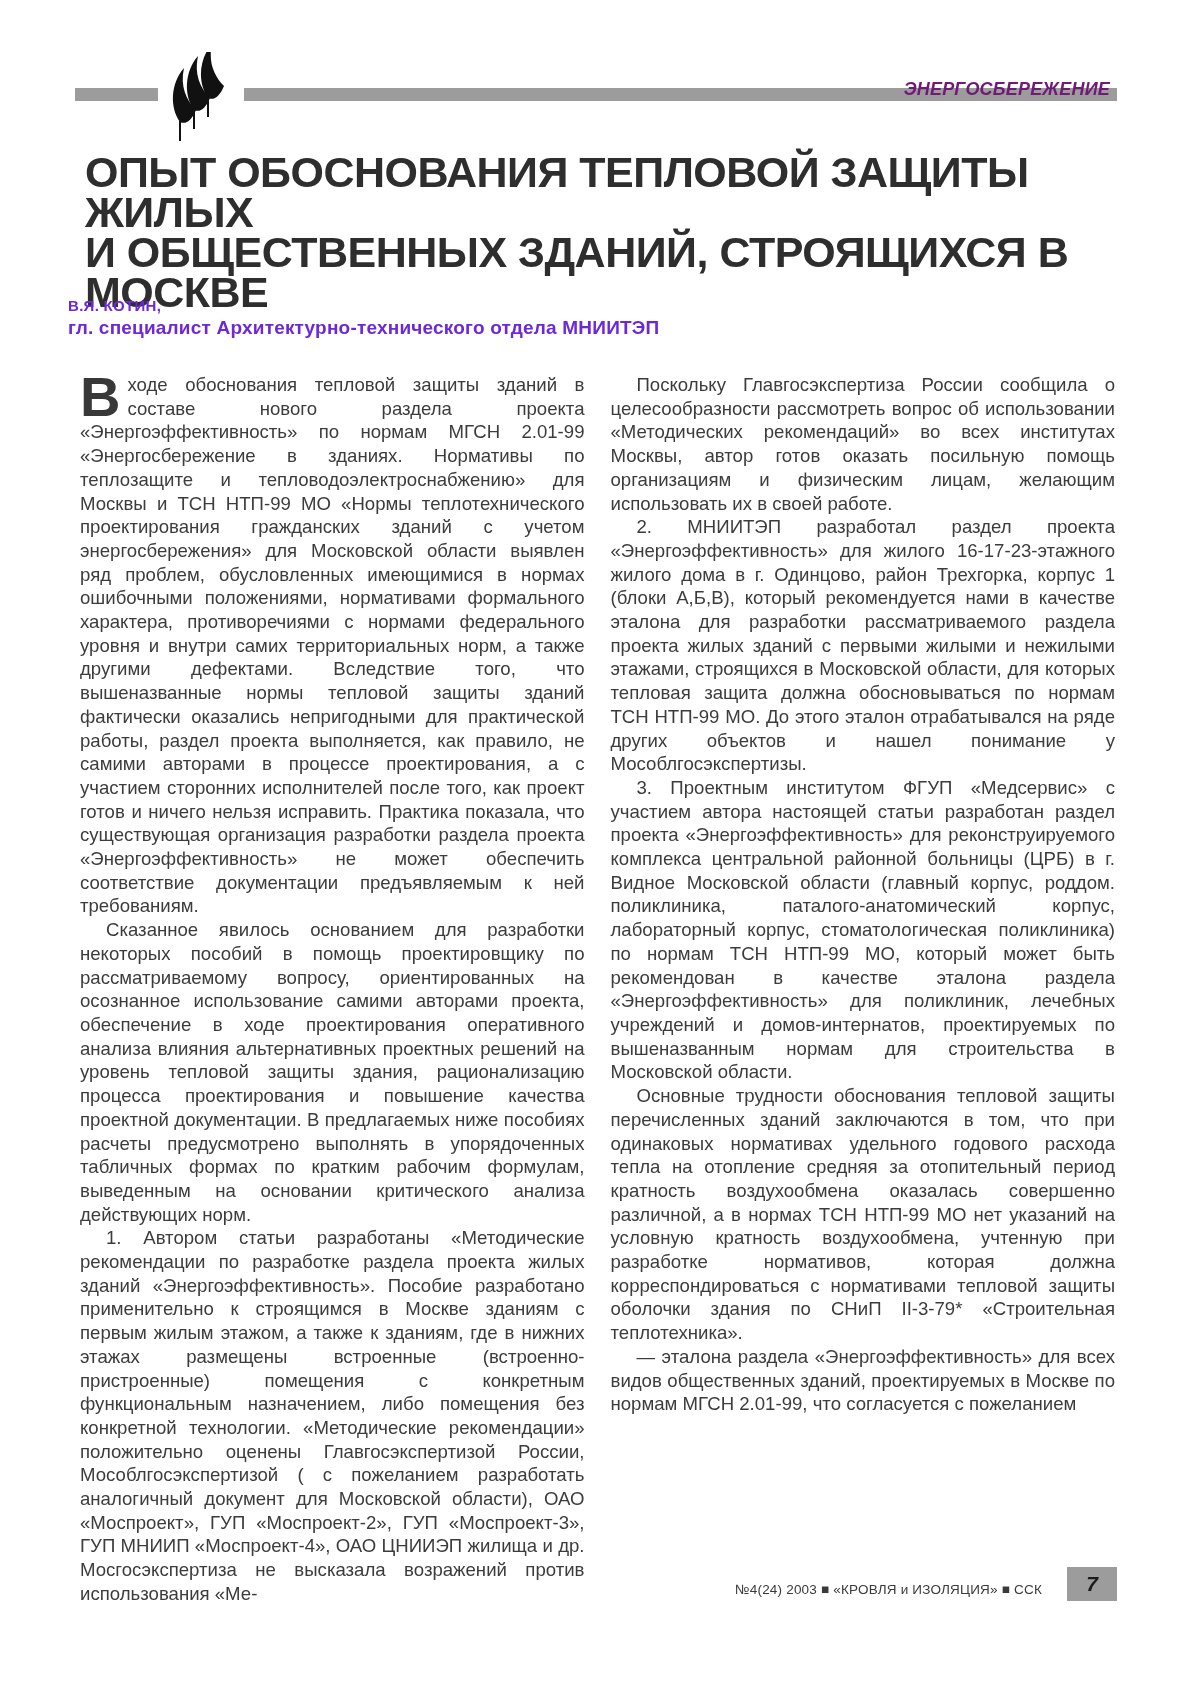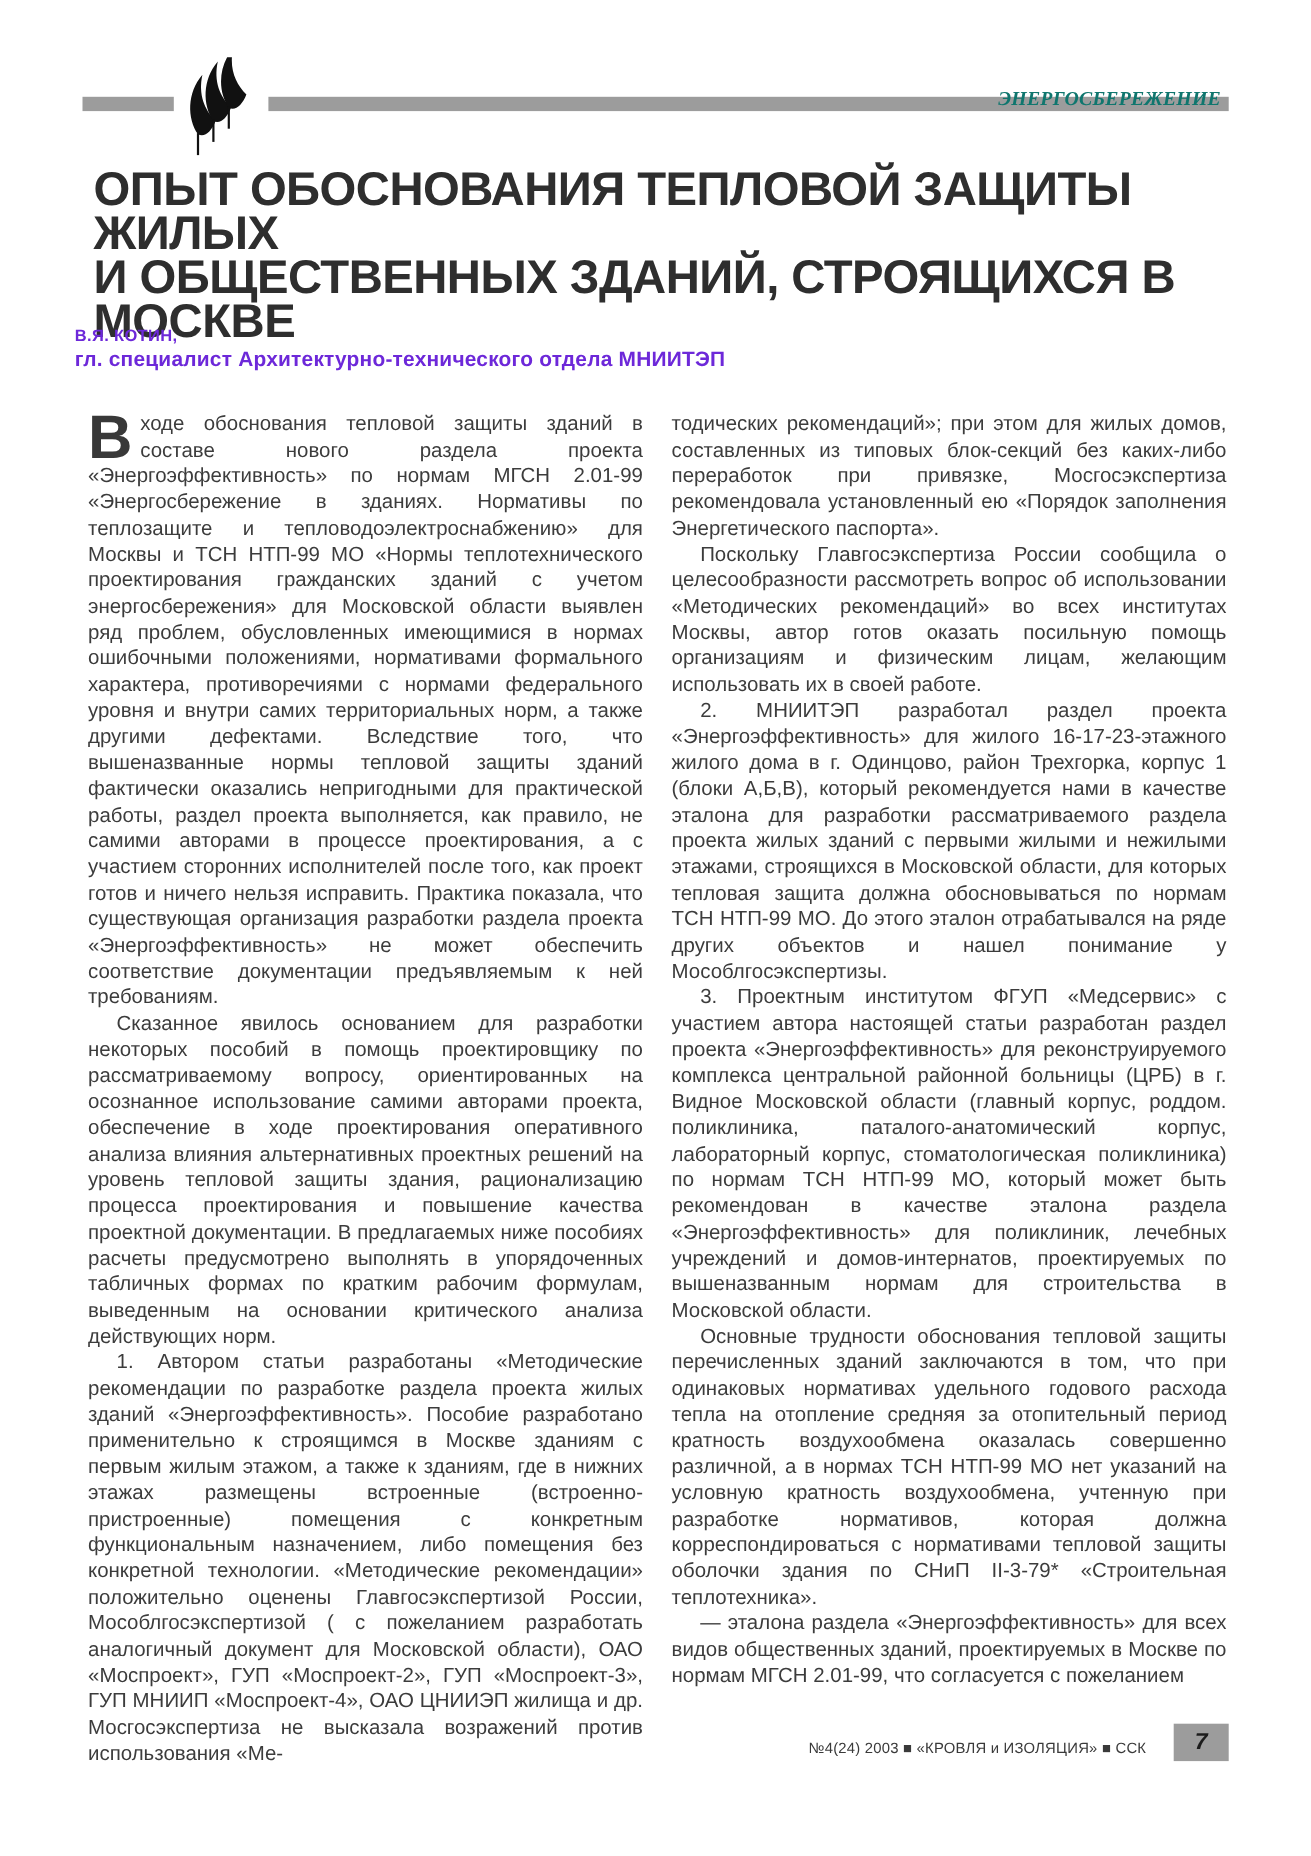--- a/index.html
+++ b/index.html
@@ -9,21 +9,21 @@
     overflow:hidden;
   }
   .page{position:absolute;inset:0;}
 
   
   .header-bar{position:absolute;left:75px;right:75px;top:88px;height:13px;background:#9c9c9c;}
   .logo-wrap{position:absolute;left:158px;top:52px;width:86px;height:118px;background:#ffffff;}
   .logo-wrap svg{display:block;width:86px;height:118px;}
   .header-label{
     position:absolute;right:82px;top:79px;z-index:2;
-    font-size:18px;font-weight:bold;font-style:italic;color:#0f766e;letter-spacing:0.2px;font-family:Liberation Serif, serif;
+    font-size:18px;font-weight:bold;font-style:italic;color:#701a75;letter-spacing:0.2px;
   }
 
   
   .title{
     position:absolute;left:85px;top:152px;width:1000px;
     font-size:43px;line-height:40px;font-weight:bold;color:#2e2e2e;
     letter-spacing:-0.5px;
   }
   .author{position:absolute;left:68px;top:297px;width:900px;color:#6d28d9;}
   .author-name{font-size:15px;font-weight:bold;letter-spacing:0.3px;}
@@ -90,21 +90,20 @@
 
   <div class="columns">
 
     <div class="col">
       <p class="no-indent"><span class="dropcap">В</span><span>ходе обоснования тепловой защиты зданий в составе нового раздела проекта «Энергоэффективность» по нормам МГСН 2.01-99 «Энергосбережение в зданиях. Нормативы по теплозащите и тепловодоэлектроснабжению» для Москвы и ТСН НТП-99 МО «Нормы теплотехнического проектирования гражданских зданий с учетом энергосбережения» для Московской области выявлен ряд проблем, обусловленных имеющимися в нормах ошибочными положениями, нормативами формального характера, противоречиями с нормами федерального уровня и внутри самих территориальных норм, а также другими дефектами. Вследствие того, что вышеназванные нормы тепловой защиты зданий фактически оказались непригодными для практической работы, раздел проекта выполняется, как правило, не самими авторами в процессе проектирования, а с участием сторонних исполнителей после того, как проект готов и ничего нельзя исправить. Практика показала, что существующая организация разработки раздела проекта «Энергоэффективность» не может обеспечить соответствие документации предъявляемым к ней требованиям.</span></p>
       <p>Сказанное явилось основанием для разработки некоторых пособий в помощь проектировщику по рассматриваемому вопросу, ориентированных на осознанное использование самими авторами проекта, обеспечение в ходе проектирования оперативного анализа влияния альтернативных проектных решений на уровень тепловой защиты здания, рационализацию процесса проектирования и повышение качества проектной документации. В предлагаемых ниже пособиях расчеты предусмотрено выполнять в упорядоченных табличных формах по кратким рабочим формулам, выведенным на основании критического анализа действующих норм.</p>
       <p>1. Автором статьи разработаны «Методические рекомендации по разработке раздела проекта жилых зданий «Энергоэффективность». Пособие разработано применительно к строящимся в Москве зданиям с первым жилым этажом, а также к зданиям, где в нижних этажах размещены встроенные (встроенно-пристроенные) помещения с конкретным функциональным назначением, либо помещения без конкретной технологии. «Методические рекомендации» положительно оценены Главгосэкспертизой России, Мособлгосэкспертизой ( с пожеланием разработать аналогичный документ для Московской области), ОАО «Моспроект», ГУП «Моспроект-2», ГУП «Моспроект-3», ГУП МНИИП «Моспроект-4», ОАО ЦНИИЭП жилища и др. Мосгосэкспертиза не высказала возражений против использования «Ме-</p>
     </div>
 
     <div class="col">
-      <p class="no-indent">тодических рекомендаций»; при этом для жилых домов, составленных из типовых блок-секций без каких-либо переработок при привязке, Мосгосэкспертиза рекомендовала установленный ею «Порядок заполнения Энергетического паспорта».</p>
       <p>Поскольку Главгосэкспертиза России сообщила о целесообразности рассмотреть вопрос об использовании «Методических рекомендаций» во всех институтах Москвы, автор готов оказать посильную помощь организациям и физическим лицам, желающим использовать их в своей работе.</p>
       <p>2. МНИИТЭП разработал раздел проекта «Энергоэффективность» для жилого 16-17-23-этажного жилого дома в г. Одинцово, район Трехгорка, корпус 1 (блоки А,Б,В), который рекомендуется нами в качестве эталона для разработки рассматриваемого раздела проекта жилых зданий с первыми жилыми и нежилыми этажами, строящихся в Московской области, для которых тепловая защита должна обосновываться по нормам ТСН НТП-99 МО. До этого эталон отрабатывался на ряде других объектов и нашел понимание у Мособлгосэкспертизы.</p>
       <p>3. Проектным институтом ФГУП «Медсервис» с участием автора настоящей статьи разработан раздел проекта «Энергоэффективность» для реконструируемого комплекса центральной районной больницы (ЦРБ) в г. Видное Московской области (главный корпус, роддом. поликлиника, паталого-анатомический корпус, лабораторный корпус, стоматологическая поликлиника) по нормам ТСН НТП-99 МО, который может быть рекомендован в качестве эталона раздела «Энергоэффективность» для поликлиник, лечебных учреждений и домов-интернатов, проектируемых по вышеназванным нормам для строительства в Московской области.</p>
       <p>Основные трудности обоснования тепловой защиты перечисленных зданий заключаются в том, что при одинаковых нормативах удельного годового расхода тепла на отопление средняя за отопительный период кратность воздухообмена оказалась совершенно различной, а в нормах ТСН НТП-99 МО нет указаний на условную кратность воздухообмена, учтенную при разработке нормативов, которая должна корреспондироваться с нормативами тепловой защиты оболочки здания по СНиП II-3-79* «Строительная теплотехника».</p>
       <p>— эталона раздела «Энергоэффективность» для всех видов общественных зданий, проектируемых в Москве по нормам МГСН 2.01-99, что согласуется с пожеланием</p>
     </div>
 
   </div>
 
   <div class="footer-text">№4(24) 2003 ■ «КРОВЛЯ и ИЗОЛЯЦИЯ» ■ ССК</div>

